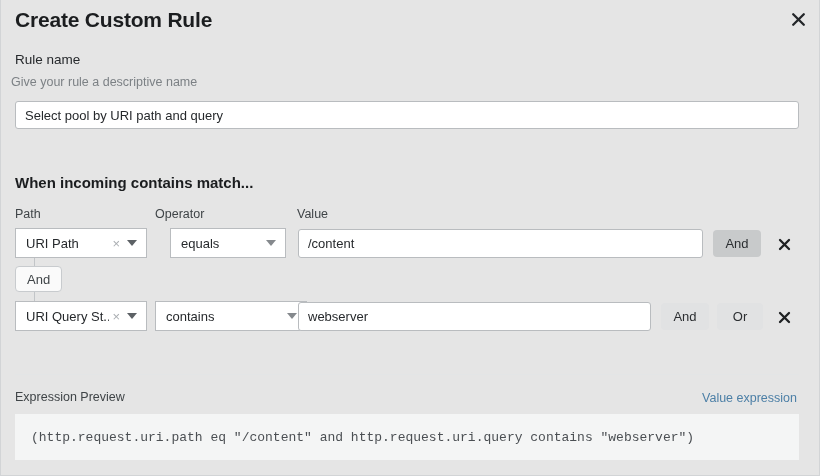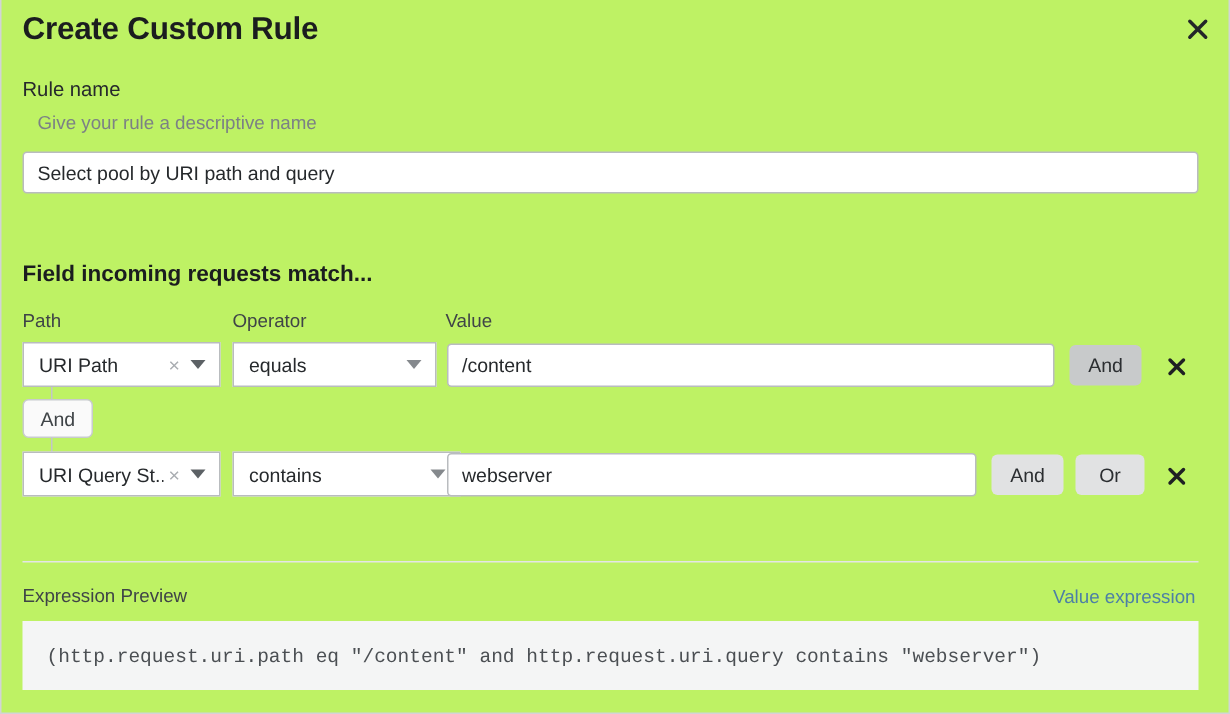--- a/index.html
+++ b/index.html
@@ -15,21 +15,21 @@
     overflow: hidden;
   }
   .dialog {
     position: relative;
     width: 820px;
     height: 476px;
     box-sizing: border-box;
     border-left: 1px solid #d2d4d6;
     border-right: 1px solid #d2d4d6;
     border-bottom: 1px solid #d2d4d6;
-    background: #bef264;
+    background: #e5e5e5;
   }
   .close-btn {
     position: absolute;
     top: 6px;
     right: 8px;
     width: 26px;
     height: 26px;
     display: flex;
     align-items: center;
     justify-content: center;
@@ -49,21 +49,21 @@
   }
 
   .label-strong {
     position: absolute;
     left: 14px;
     font-size: 13.5px;
     color: #26292c;
   }
   .label-muted {
     position: absolute;
-    left: 24px;
+    left: 10px;
     font-size: 12.5px;
     color: #7c8185;
   }
 
   .text-input {
     position: absolute;
     box-sizing: border-box;
     height: 28px;
     border: 1px solid #b9bcbf;
     border-radius: 3px;
@@ -227,33 +227,33 @@
     <svg width="15" height="15" viewBox="0 0 15 15" aria-hidden="true">
       <path d="M2.2 2.2 L12.8 12.8 M12.8 2.2 L2.2 12.8" stroke="#232629" stroke-width="2.3" stroke-linecap="round"></path>
     </svg>
   </div>
 
   <div class="label-strong" style="top:52px;">Rule name</div>
   <div class="label-muted" style="top:75px;">Give your rule a descriptive name</div>
 
   <input class="text-input" style="left: 14px; top: 101px; width: 784px;" value="Select pool by URI path and query">
 
-  <div class="section-head" style="top:174px;">Field incoming requests match...</div>
+  <div class="section-head" style="top:174px;">When incoming contains match...</div>
 
   <div class="col-head" style="left:14px; top:207px;">Path</div>
   <div class="col-head" style="left:154px; top:207px;">Operator</div>
   <div class="col-head" style="left:296px; top:207px;">Value</div>
 
   <div class="select-box" style="left:14px; top:228px; width:132px;">
     <span class="select-text">URI Path</span>
     <span class="select-clear">×</span>
     <span class="caret"></span>
   </div>
 
-  <div class="select-box" style="left:154px; top:228px; width:136px;">
+  <div class="select-box" style="left:169px; top:228px; width:116px;">
     <span class="select-text">equals</span>
     <span class="caret light"></span>
   </div>
 
   <input class="text-input" style="left: 297px; top: 229px; width: 405px; height: 29px; line-height: 27px;" value="/content">
 
   <button class="logic-btn active" style="left:712px; top:230px; width:48px;">And</button>
 
   <div class="row-remove" style="left:772px; top:233px;">
     <svg width="13" height="13" viewBox="0 0 13 13" aria-hidden="true">

